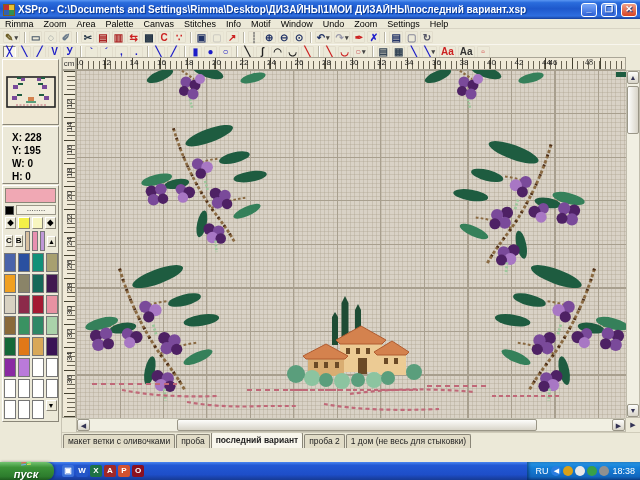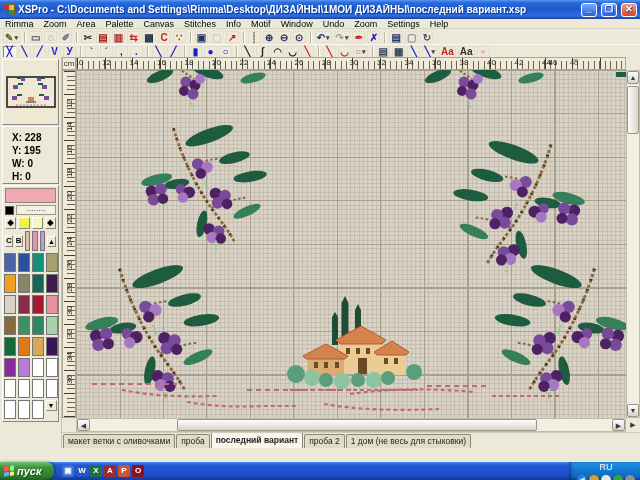--- a/index.html
+++ b/index.html
@@ -92,35 +92,35 @@
   
   .statusrow{position:absolute;left:0;top:448px;width:640px;height:14px;background:#ece9d8;border-top:1px solid #b8b4a4;}
   .statusrow .dashes{position:absolute;left:6px;top:3px;font-size:7px;color:#333;}
   .statusrow .clbl{position:absolute;left:505px;top:1px;font-size:9px;color:#111;}
   .statusrow .sdiv{position:absolute;left:498px;top:1px;width:1px;height:12px;background:#b8b4a4;}
   
   .taskbar{position:absolute;left:0;top:462px;width:640px;height:18px;
            background:linear-gradient(180deg,#4a86f0 0%,#2258d4 18%,#1e4ec8 70%,#163a94 100%);display:flex;align-items:center;}
   .start{height:18px;width:54px;background:linear-gradient(180deg,#73c471 0%,#3c9338 30%,#2d7d2d 80%,#1e5c1e 100%);
          border-radius:0 8px 8px 0;display:flex;align-items:center;gap:3px;padding:0 6px 0 4px;
-         color:#fff;font-weight:bold;font-style:italic;font-size:11px;text-shadow:1px 1px 1px #1a4a1a;box-shadow:1px 0 3px rgba(0,0,0,.4);}
+         color:#fff;font-weight:bold;font-style:italic;font-size:11px;text-shadow:1px 1px 1px #1a4a1a;box-shadow:1px 0 3px rgba(0,0,0,.4);flex-direction:column;}
   .flag{width:10px;height:10px;display:grid;grid-template-columns:1fr 1fr;gap:1px;transform:skewY(-6deg);}
   .flag i{display:block;border-radius:1px;}
   .flag i:nth-child(1){background:#f55;} .flag i:nth-child(2){background:#8f8;}
   .flag i:nth-child(3){background:#7af;} .flag i:nth-child(4){background:#fe6;}
   .task{height:14px;width:78px;margin-left:3px;border-radius:2px;display:flex;align-items:center;gap:3px;padding:0 4px;
         background:linear-gradient(#5490f5,#3571e0);border:1px solid #6aa0f8;color:#fff;font-size:8.5px;
         white-space:nowrap;overflow:hidden;}
   .task.active{background:linear-gradient(#1c48b0,#2a5ac8);border-color:#16388c;box-shadow:inset 1px 1px 2px rgba(0,0,0,.5);}
   .task .tico{width:8px;height:8px;flex:0 0 8px;border-radius:1px;border:1px solid rgba(255,255,255,.6);}
   .qlwrap{display:flex;gap:2px;margin-left:8px;align-items:center;}
   .ql{width:12px;height:12px;border-radius:2px;color:#fff;font-size:8px;line-height:12px;text-align:center;font-weight:bold;}
   .tray{margin-left:auto;height:18px;display:flex;align-items:center;gap:3px;padding:0 5px 0 8px;
         background:linear-gradient(180deg,#2a9ae8 0%,#1580d8 30%,#1268c0 80%,#0e4a98 100%);box-shadow:inset 2px 0 3px rgba(0,0,40,.4);
-        color:#fff;font-size:9px;flex-direction:column;}
+        color:#fff;font-size:9px;}
   .tico2{width:10px;height:10px;border-radius:50%;font-size:7px;line-height:10px;text-align:center;color:#fff;}
   .time{font-size:9px;color:#fff;}
 </style>
 </head>
 <body>
 
 <div class="screen">
 
   <div class="tbar">
     <span class="appico">
@@ -323,21 +323,21 @@
         <b style="left: 249.5px;">28</b>
         <b style="left: 277px;">30</b>
         <b style="left: 304.5px;">32</b>
         <b style="left: 332px;">34</b>
         <b style="left: 359.5px;">36</b>
         <b style="left: 387px;">38</b>
         <b style="left: 414.5px;">40</b>
         <b style="left: 442px;">42</b>
         <b style="left: 469.5px;">44</b>
         <b style="left: 476px;">46</b>
-        <b style="left: 497px; font-family: Liberation Serif, serif;">48</b>
+        <b style="left: 512px; font-family: Liberation Serif, serif;">48</b>
         <b style="left: 552px;">50</b>
       </div>
     <div class="vruler">
         <div class="tk"></div>
         <div class="tk2"></div>
         <b style="top: 28px;">12</b>
         <b style="top: 51px;">14</b>
         <b style="top: 74px;">16</b>
         <b style="top: 97px;">18</b>
         <b style="top: 120px;">20</b>

